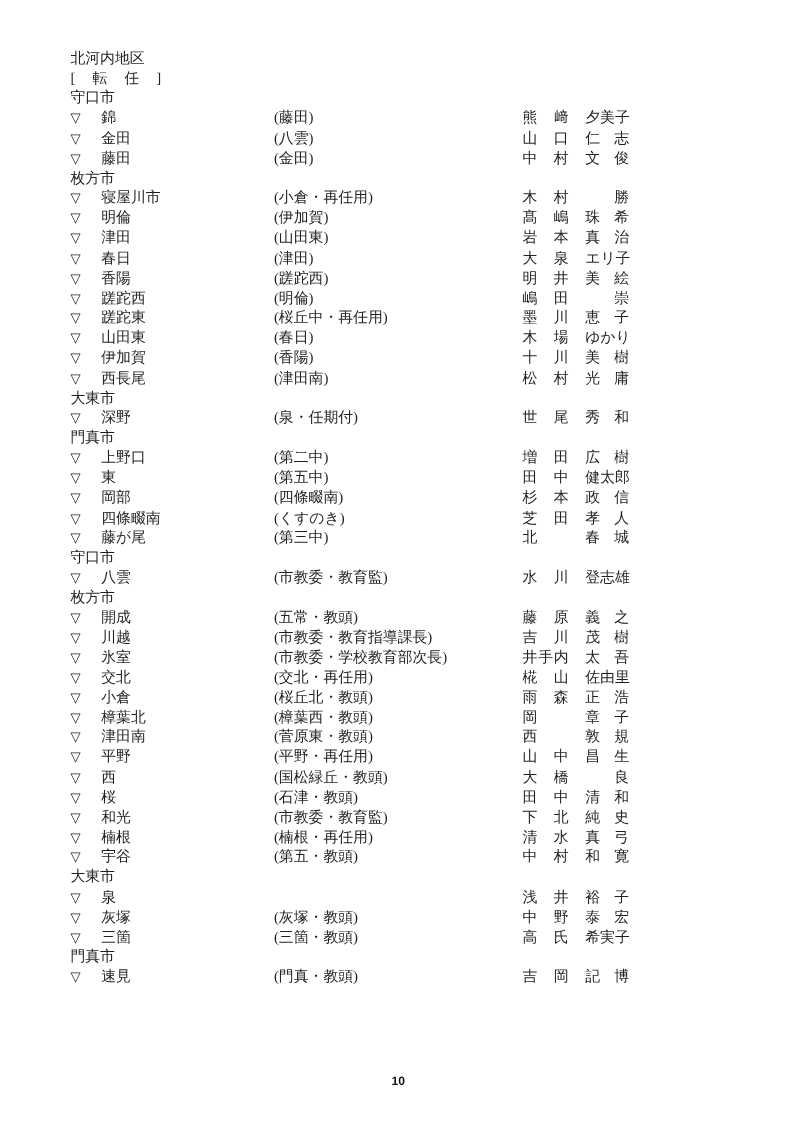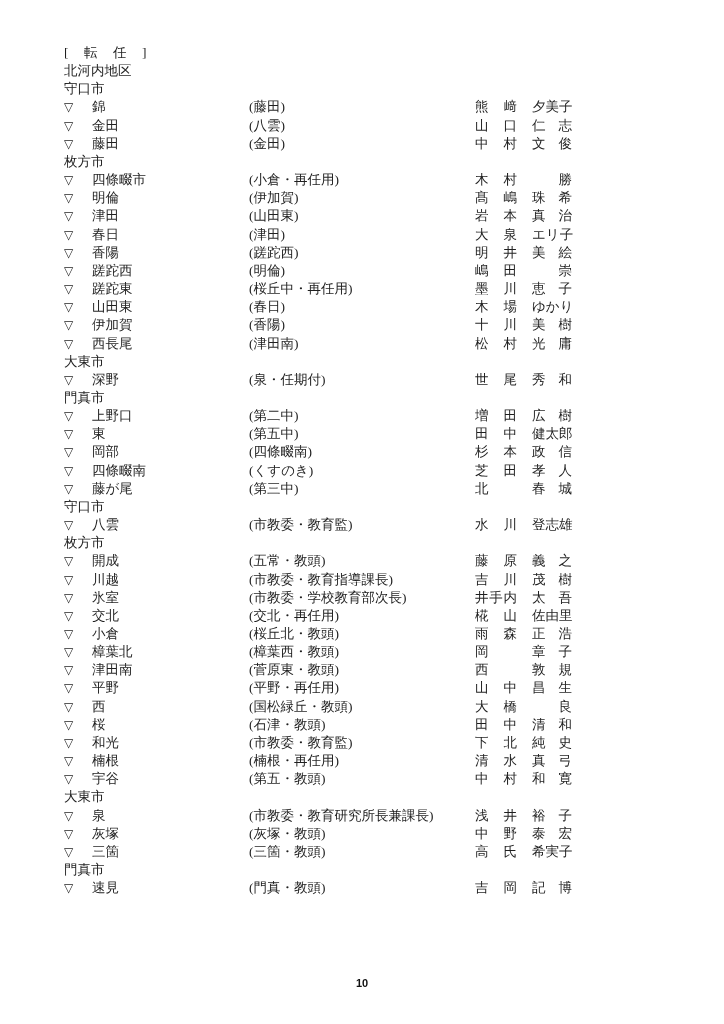--- a/index.html
+++ b/index.html
@@ -82,28 +82,28 @@
     font-weight: bold;
     font-size: 11px;
     color: #111111;
   }
 </style>
 </head>
 <body>
 
 <div class="doc-page">
   <div class="rows">
+      <div class="row region"><span class="headtext">北河内地区</span></div>
       <div class="row section"><span class="headtext">[　転　任　]</span></div>
-      <div class="row region"><span class="headtext">北河内地区</span></div>
       <div class="row city"><span class="headtext">守口市</span></div>
       <div class="row entry"><span class="marker">▽</span><span class="school">錦</span><span class="from">(藤田)</span><span class="namefield family"><span>熊</span><span>﨑</span></span><span class="namefield given"><span>夕</span><span>美</span><span>子</span></span></div>
       <div class="row entry"><span class="marker">▽</span><span class="school">金田</span><span class="from">(八雲)</span><span class="namefield family"><span>山</span><span>口</span></span><span class="namefield given"><span>仁</span><span>志</span></span></div>
       <div class="row entry"><span class="marker">▽</span><span class="school">藤田</span><span class="from">(金田)</span><span class="namefield family"><span>中</span><span>村</span></span><span class="namefield given"><span>文</span><span>俊</span></span></div>
       <div class="row city"><span class="headtext">枚方市</span></div>
-      <div class="row entry"><span class="marker">▽</span><span class="school">四條畷市</span><span class="from">(小倉・再任用)</span><span class="namefield family"><span>木</span><span>村</span></span><span class="namefield given single"><span>勝</span></span></div>
+      <div class="row entry"><span class="marker">▽</span><span class="school">寝屋川市</span><span class="from">(小倉・再任用)</span><span class="namefield family"><span>木</span><span>村</span></span><span class="namefield given single"><span>勝</span></span></div>
       <div class="row entry"><span class="marker">▽</span><span class="school">明倫</span><span class="from">(伊加賀)</span><span class="namefield family"><span>髙</span><span>嶋</span></span><span class="namefield given"><span>珠</span><span>希</span></span></div>
       <div class="row entry"><span class="marker">▽</span><span class="school">津田</span><span class="from">(山田東)</span><span class="namefield family"><span>岩</span><span>本</span></span><span class="namefield given"><span>真</span><span>治</span></span></div>
       <div class="row entry"><span class="marker">▽</span><span class="school">春日</span><span class="from">(津田)</span><span class="namefield family"><span>大</span><span>泉</span></span><span class="namefield given"><span>エ</span><span>リ</span><span>子</span></span></div>
       <div class="row entry"><span class="marker">▽</span><span class="school">香陽</span><span class="from">(蹉跎西)</span><span class="namefield family"><span>明</span><span>井</span></span><span class="namefield given"><span>美</span><span>絵</span></span></div>
       <div class="row entry"><span class="marker">▽</span><span class="school">蹉跎西</span><span class="from">(明倫)</span><span class="namefield family"><span>嶋</span><span>田</span></span><span class="namefield given single"><span>崇</span></span></div>
       <div class="row entry"><span class="marker">▽</span><span class="school">蹉跎東</span><span class="from">(桜丘中・再任用)</span><span class="namefield family"><span>墨</span><span>川</span></span><span class="namefield given"><span>恵</span><span>子</span></span></div>
       <div class="row entry"><span class="marker">▽</span><span class="school">山田東</span><span class="from">(春日)</span><span class="namefield family"><span>木</span><span>場</span></span><span class="namefield given"><span>ゆ</span><span>か</span><span>り</span></span></div>
       <div class="row entry"><span class="marker">▽</span><span class="school">伊加賀</span><span class="from">(香陽)</span><span class="namefield family"><span>十</span><span>川</span></span><span class="namefield given"><span>美</span><span>樹</span></span></div>
       <div class="row entry"><span class="marker">▽</span><span class="school">西長尾</span><span class="from">(津田南)</span><span class="namefield family"><span>松</span><span>村</span></span><span class="namefield given"><span>光</span><span>庸</span></span></div>
       <div class="row city"><span class="headtext">大東市</span></div>
@@ -124,20 +124,20 @@
       <div class="row entry"><span class="marker">▽</span><span class="school">小倉</span><span class="from">(桜丘北・教頭)</span><span class="namefield family"><span>雨</span><span>森</span></span><span class="namefield given"><span>正</span><span>浩</span></span></div>
       <div class="row entry"><span class="marker">▽</span><span class="school">樟葉北</span><span class="from">(樟葉西・教頭)</span><span class="namefield family"><span>岡</span></span><span class="namefield given"><span>章</span><span>子</span></span></div>
       <div class="row entry"><span class="marker">▽</span><span class="school">津田南</span><span class="from">(菅原東・教頭)</span><span class="namefield family"><span>西</span></span><span class="namefield given"><span>敦</span><span>規</span></span></div>
       <div class="row entry"><span class="marker">▽</span><span class="school">平野</span><span class="from">(平野・再任用)</span><span class="namefield family"><span>山</span><span>中</span></span><span class="namefield given"><span>昌</span><span>生</span></span></div>
       <div class="row entry"><span class="marker">▽</span><span class="school">西</span><span class="from">(国松緑丘・教頭)</span><span class="namefield family"><span>大</span><span>橋</span></span><span class="namefield given single"><span>良</span></span></div>
       <div class="row entry"><span class="marker">▽</span><span class="school">桜</span><span class="from">(石津・教頭)</span><span class="namefield family"><span>田</span><span>中</span></span><span class="namefield given"><span>清</span><span>和</span></span></div>
       <div class="row entry"><span class="marker">▽</span><span class="school">和光</span><span class="from">(市教委・教育監)</span><span class="namefield family"><span>下</span><span>北</span></span><span class="namefield given"><span>純</span><span>史</span></span></div>
       <div class="row entry"><span class="marker">▽</span><span class="school">楠根</span><span class="from">(楠根・再任用)</span><span class="namefield family"><span>清</span><span>水</span></span><span class="namefield given"><span>真</span><span>弓</span></span></div>
       <div class="row entry"><span class="marker">▽</span><span class="school">宇谷</span><span class="from">(第五・教頭)</span><span class="namefield family"><span>中</span><span>村</span></span><span class="namefield given"><span>和</span><span>寛</span></span></div>
       <div class="row city"><span class="headtext">大東市</span></div>
-      <div class="row entry"><span class="marker">▽</span><span class="school">泉</span><span class="from">(市教委・教育研究所長兼課長)</span><span class="namefield family"><span>浅</span><span>井</span></span><span class="namefield given"><span>裕</span><span>子</span></span></div>
+      <div class="row entry"><span class="marker">▽</span><span class="school">泉</span><span class="namefield family"><span>浅</span><span>井</span></span><span class="namefield given"><span>裕</span><span>子</span></span></div>
       <div class="row entry"><span class="marker">▽</span><span class="school">灰塚</span><span class="from">(灰塚・教頭)</span><span class="namefield family"><span>中</span><span>野</span></span><span class="namefield given"><span>泰</span><span>宏</span></span></div>
       <div class="row entry"><span class="marker">▽</span><span class="school">三箇</span><span class="from">(三箇・教頭)</span><span class="namefield family"><span>高</span><span>氏</span></span><span class="namefield given"><span>希</span><span>実</span><span>子</span></span></div>
       <div class="row city"><span class="headtext">門真市</span></div>
       <div class="row entry"><span class="marker">▽</span><span class="school">速見</span><span class="from">(門真・教頭)</span><span class="namefield family"><span>吉</span><span>岡</span></span><span class="namefield given"><span>記</span><span>博</span></span></div>
     </div>
   <div class="page-number">10</div>
 </div>
 
 </body></html>

